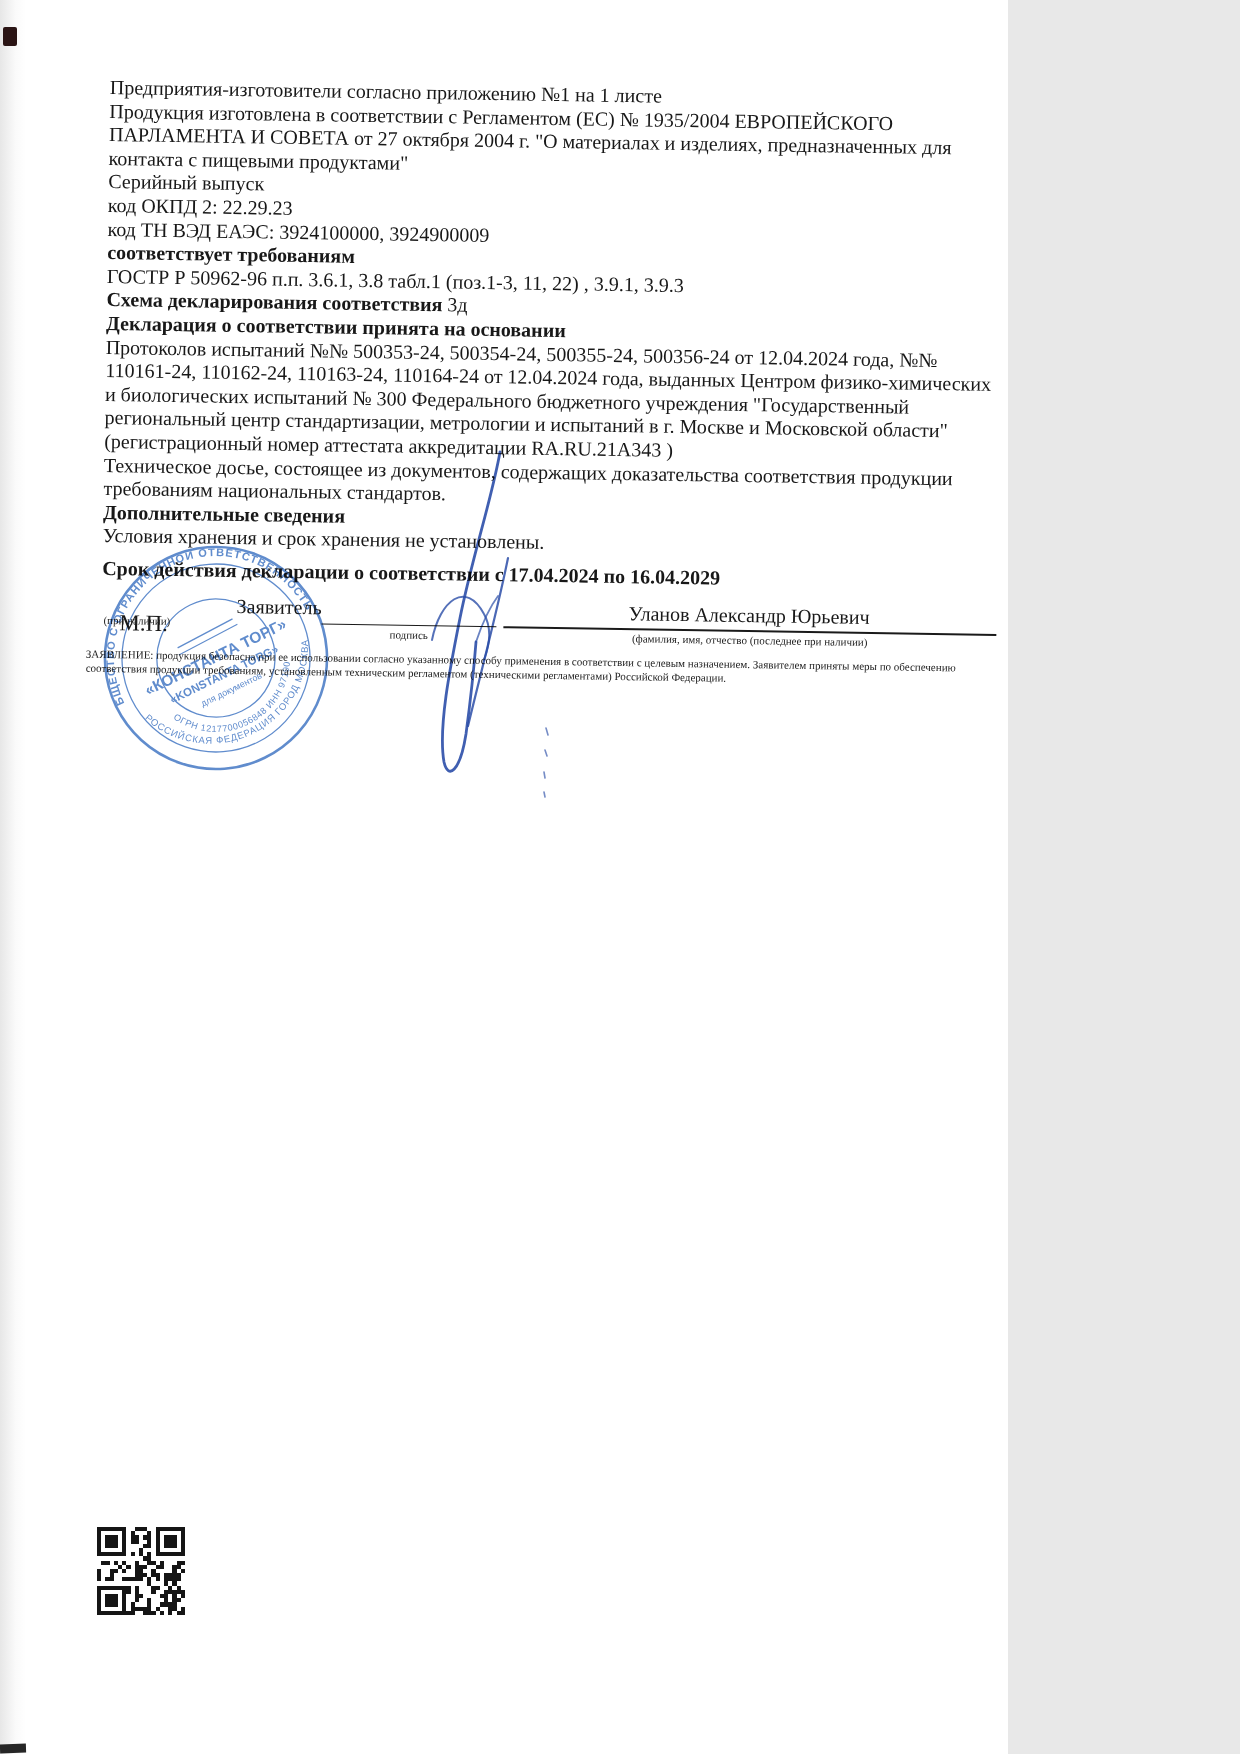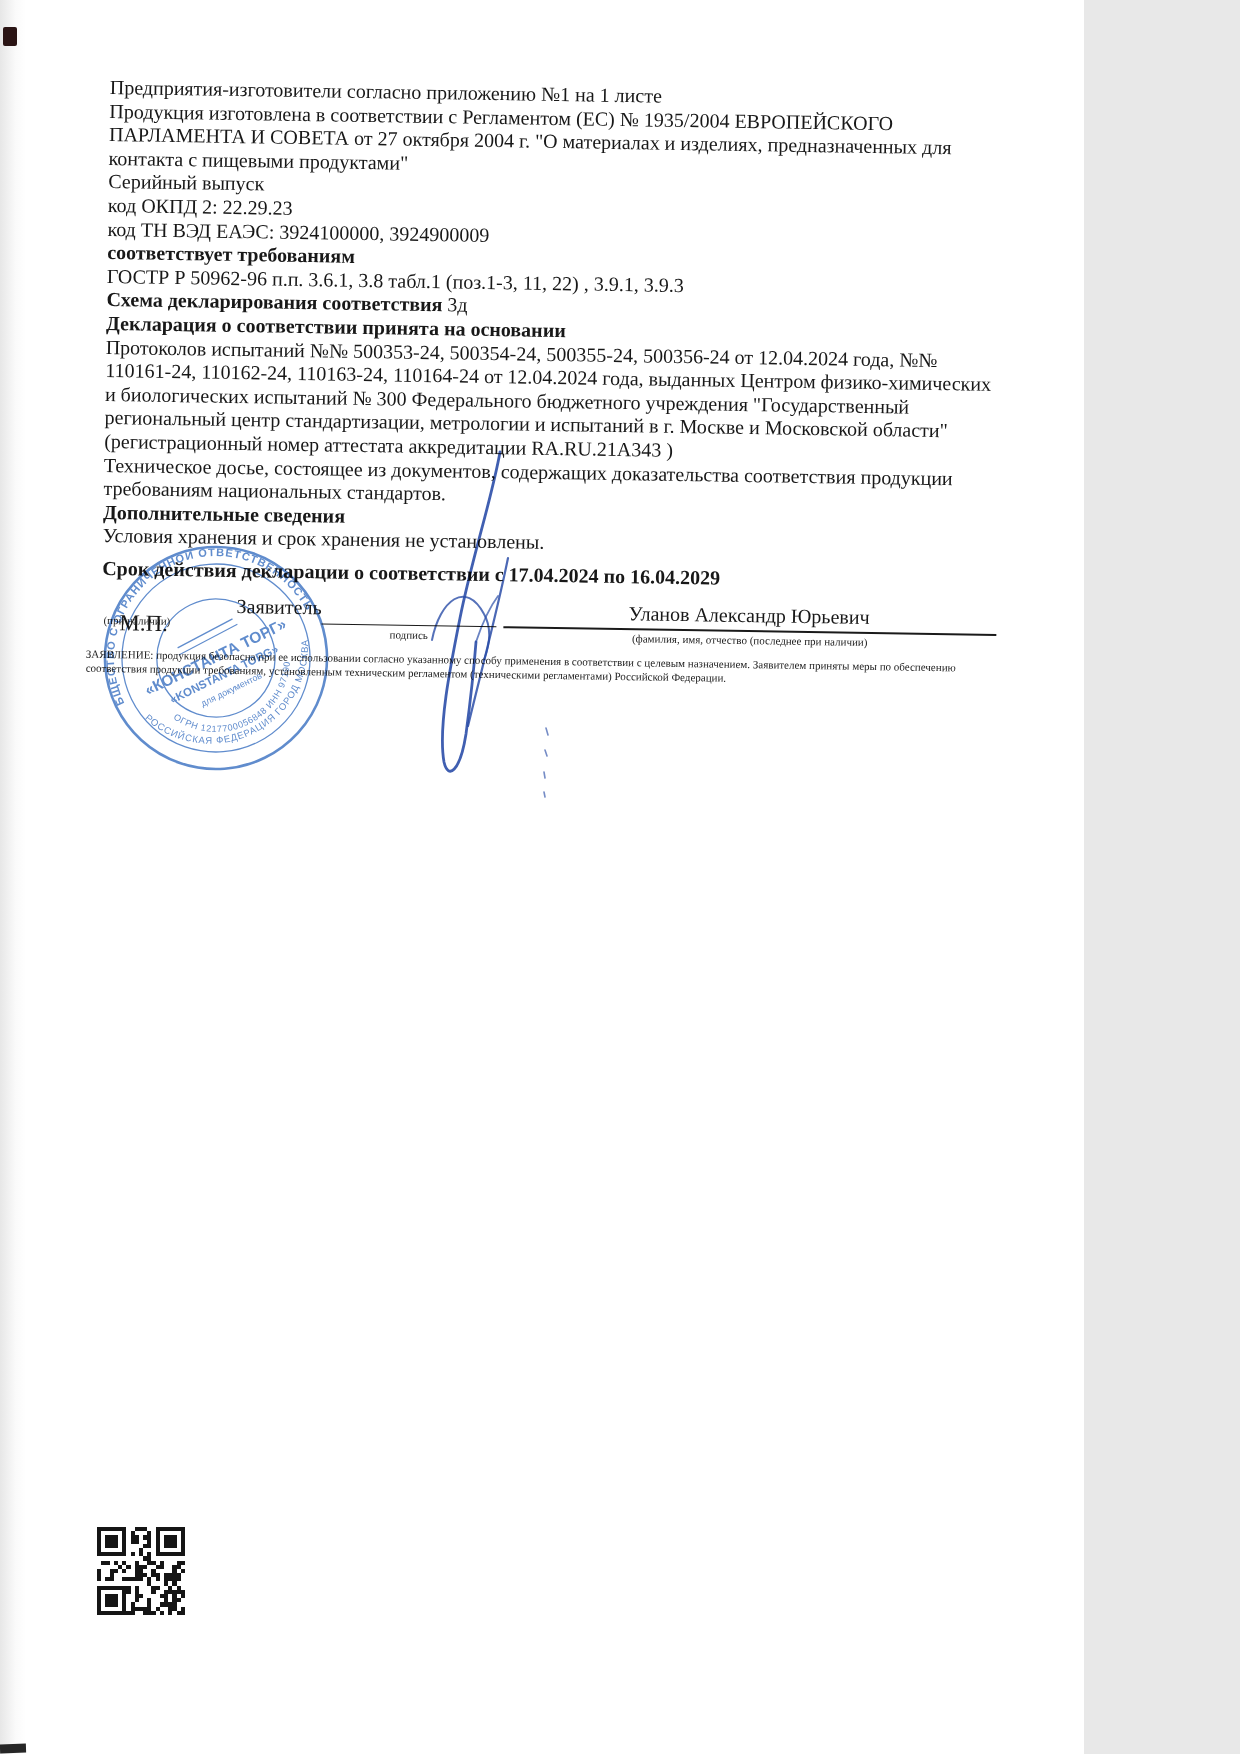--- a/index.html
+++ b/index.html
@@ -1,16 +1,16 @@
 <!DOCTYPE html>
 <html><head>
 <meta charset="utf-8">
 <style>
   html,body{margin:0;padding:0;background:#e8e8e8;}
-  #page{position:relative;width:1084px;height:1754px;background:#ffffff;overflow:hidden;
+  #page{position:relative;width:1008px;height:1754px;background:#ffffff;overflow:hidden;
         font-family:"Liberation Serif","DejaVu Serif",serif;color:#181818;}
   
   .edge-shadow-left{position:absolute;left:0;top:0;bottom:0;width:26px;
         background:linear-gradient(to right,rgba(120,120,120,.18),rgba(160,160,160,.05) 60%,transparent);}
   .corner-mark-top{position:absolute;left:3px;top:27px;width:14px;height:19px;background:#2a1414;border-radius:2px;}
   .corner-mark-bottom{position:absolute;left:0px;top:1744px;width:26px;height:9px;background:#262626;transform:rotate(-2deg);}
   
   #scan{position:absolute;left:110px;top:76px;width:930px;transform:rotate(.9deg);transform-origin:0 0;}
   .ln{white-space:nowrap;font-size:20px;line-height:23.6px;}
   .b{font-weight:bold;}

